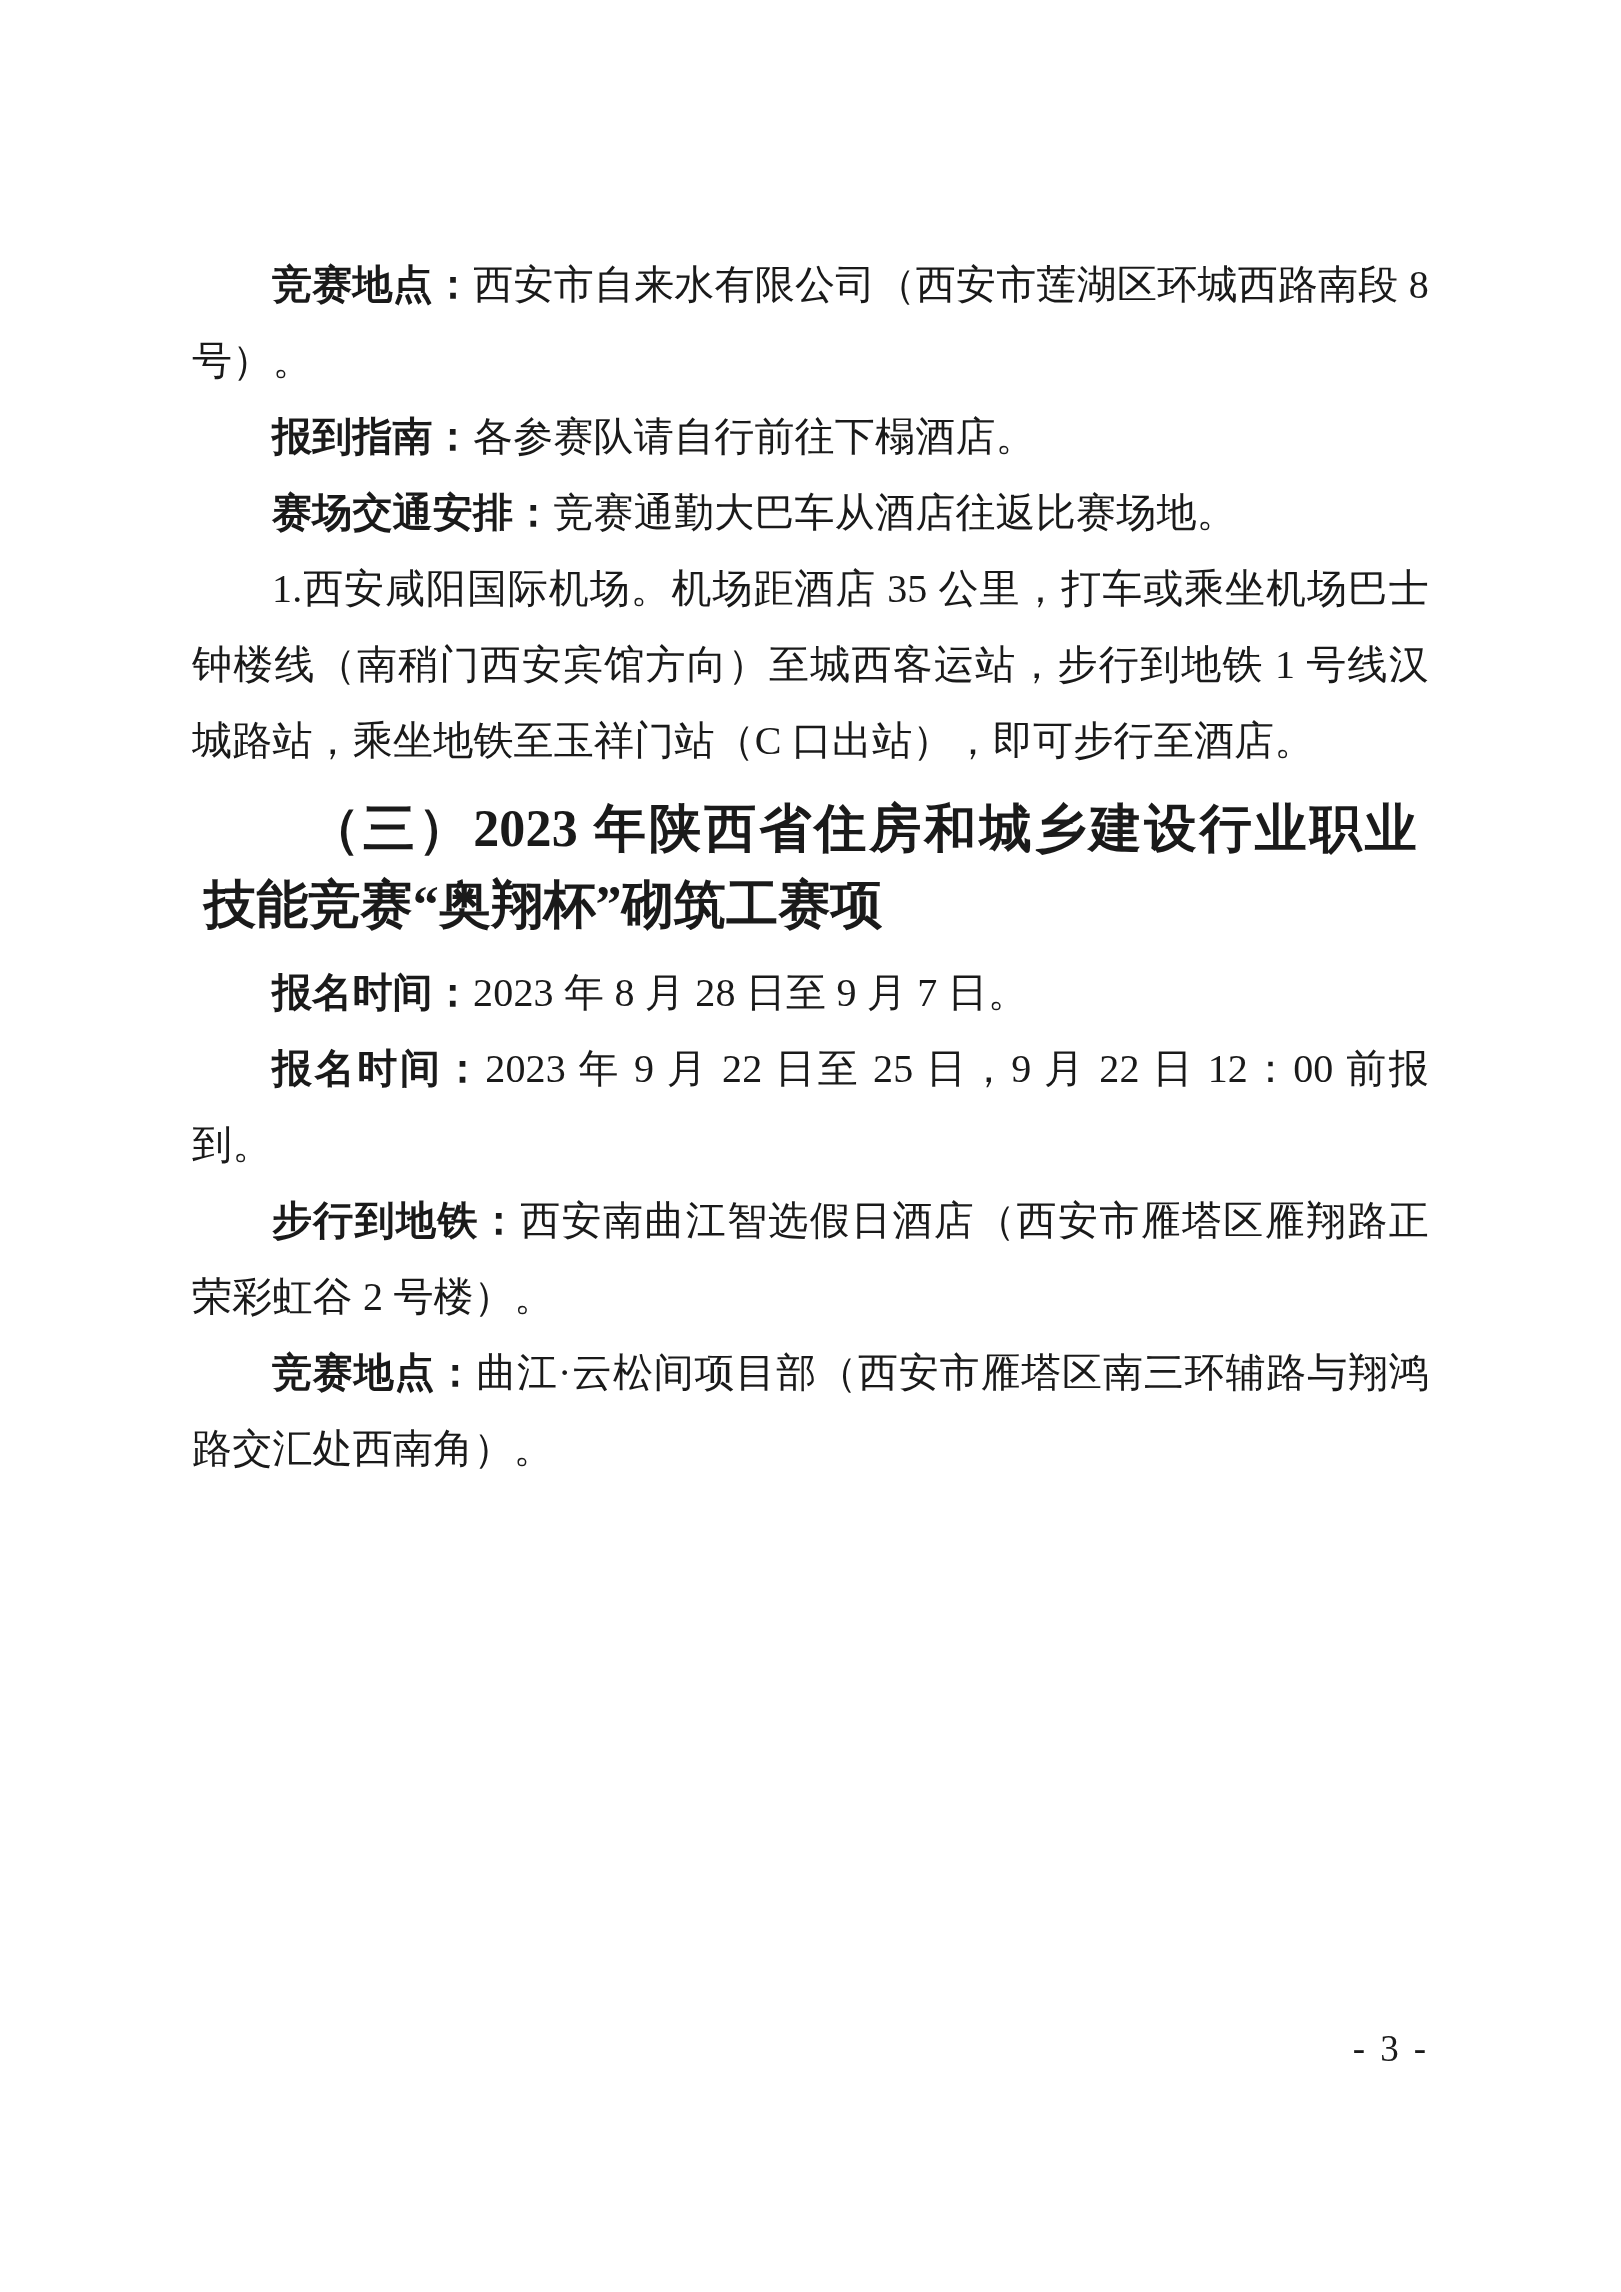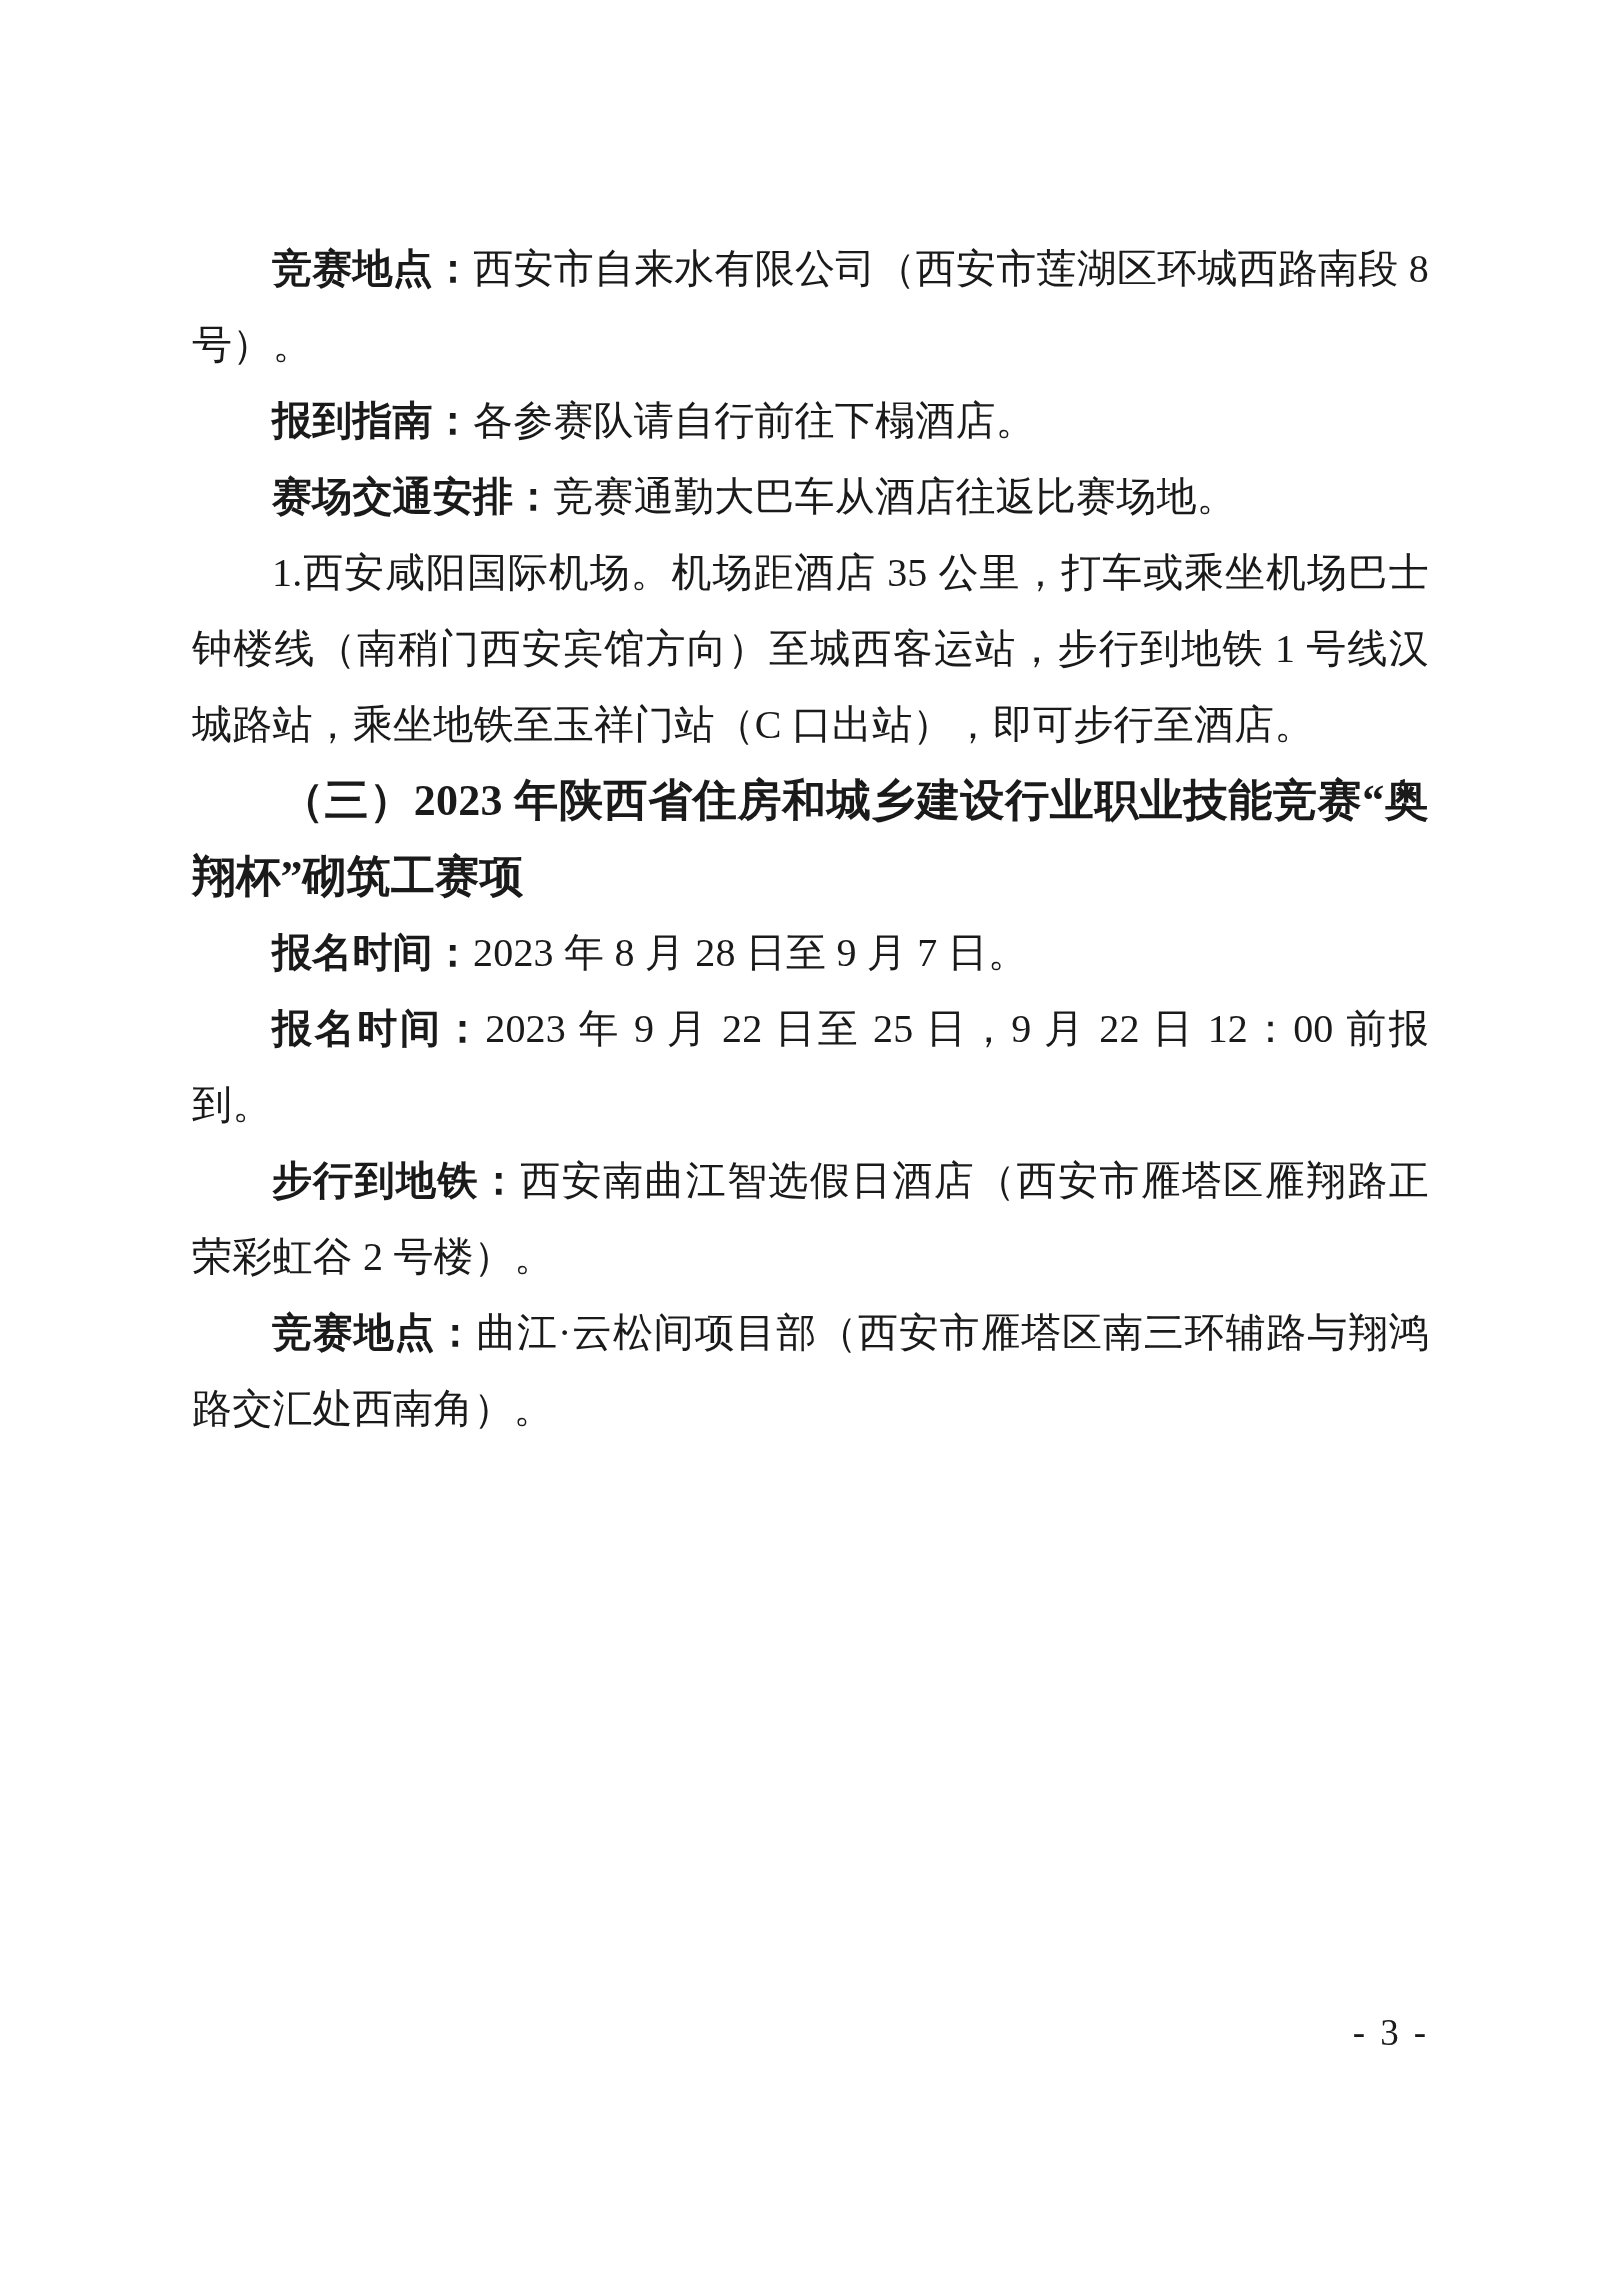--- a/index.html
+++ b/index.html
@@ -11,21 +11,21 @@
     width: 1621px;
     height: 2293px;
     font-family: "Liberation Serif", "DejaVu Serif", serif;
     color: #1a1a1a;
     position: relative;
     overflow: hidden;
   }
   .page {
     position: absolute;
     left: 0;
-    top: 0;
+    top: 16px;
     width: 1621px;
     height: 2138px;
     box-sizing: border-box;
     padding: 231px 192px 59px 192px;
   }
   .doc-body {
     width: 1237px;
   }
   p {
     margin: 0;
@@ -36,24 +36,24 @@
     letter-spacing: 0.2px;
   }
   .indent {
     text-indent: 2em;
   }
   .lead {
     font-weight: bold;
   }
   .heading {
     font-weight: bold;
-    font-size: 44px;
+    font-size: 52px;
     line-height: 76px;
     text-indent: 2em;
-    margin: 0;
+    margin: 12px;
     text-align: justify;
     text-justify: inter-ideograph;
   }
   .page-number {
     position: absolute;
     right: 192px;
     bottom: 84px;
     font-size: 37px;
     line-height: 43px;
     letter-spacing: 2.9px;

